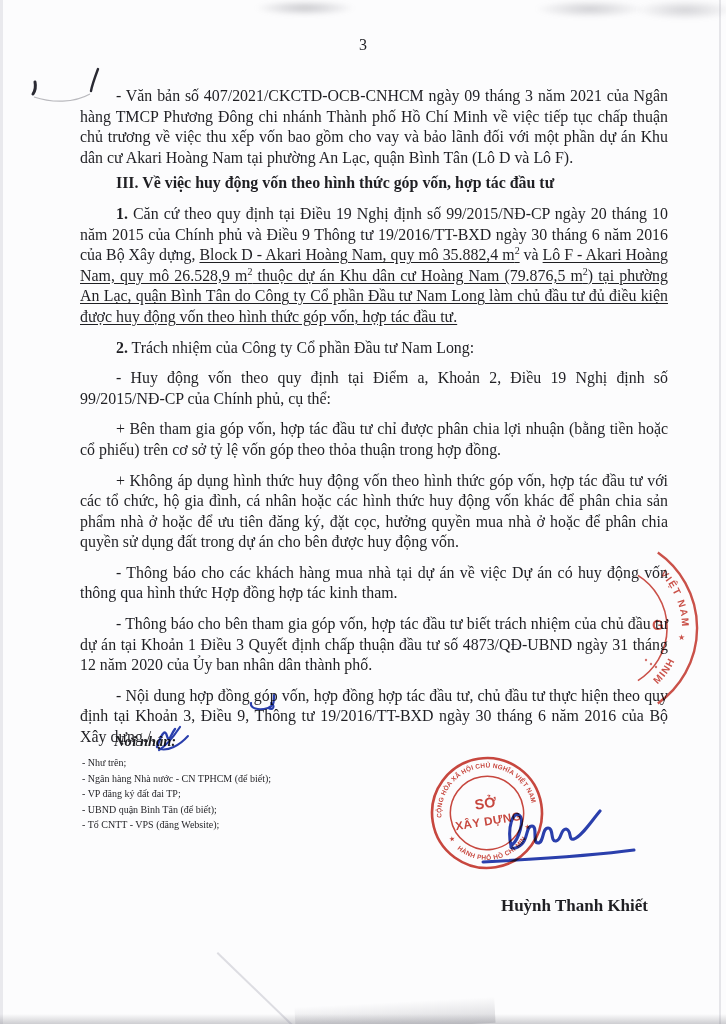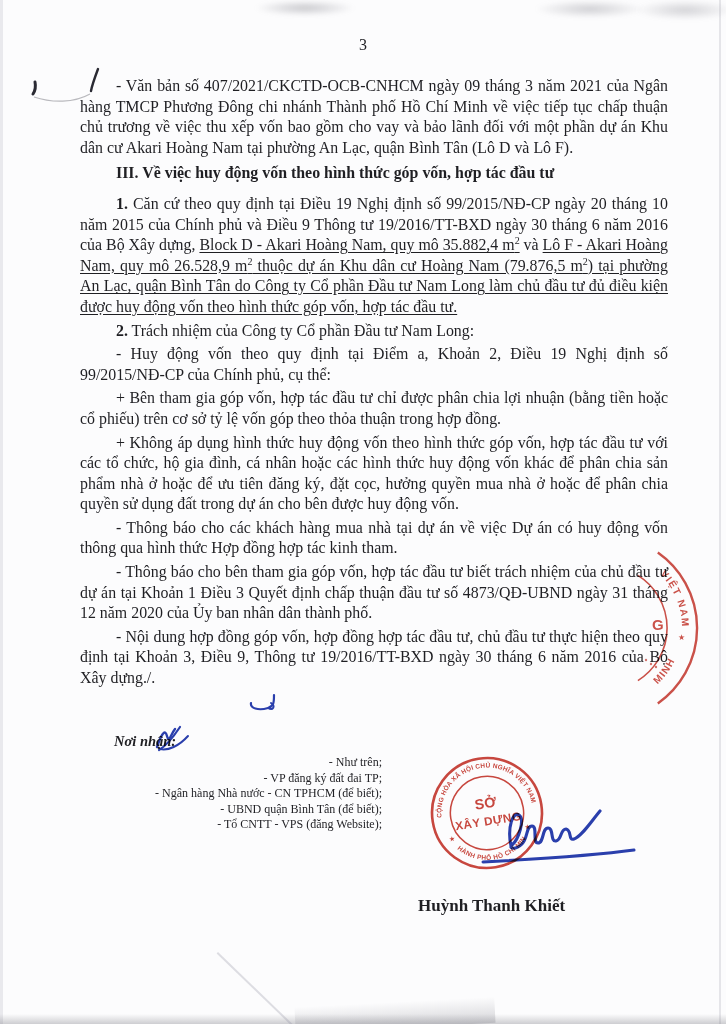--- a/index.html
+++ b/index.html
@@ -18,34 +18,34 @@
   .bottom-strip{position:absolute;left:0;bottom:0;width:100%;height:10px;
     background:linear-gradient(to bottom,rgba(120,120,128,0),rgba(120,120,128,.35));}
   .bottom-wedge{position:absolute;left:295px;top:1002px;width:200px;height:26px;
     background:linear-gradient(to bottom,rgba(140,140,148,0),rgba(140,140,148,.35));
     transform:rotate(-3deg);}
   .crease{position:absolute;left:218px;top:952px;width:180px;height:2px;
     background:rgba(140,140,158,.28);transform:rotate(44deg);transform-origin:left top;}
   
   .pagenum{position:absolute;left:0;top:36px;width:100%;text-align:center;font-size:16px;}
   .content{position:absolute;left:80px;top:76px;width:588px;z-index:1;}
-  .content p{margin:0 0 3px 0;font-size:15.9px;line-height:20.6px;text-align:justify;text-indent:36px;}
+  .content p{margin:10px 0 3px 0;font-size:15.9px;line-height:20.6px;text-align:justify;text-indent:36px;}
   .content p.h3{font-weight:bold;margin:5px 0 10px 0;text-align:left;}
   .bnum{font-weight:bold;}
   .u{text-decoration:underline;text-underline-offset:2px;}
   sup{font-size:10px;line-height:0;}
   
   .recipients{position:absolute;left:82px;top:733px;width:300px;z-index:1;}
   .rlabel{font-size:14.5px;font-weight:bold;font-style:italic;margin-bottom:5px;margin-left:32px;}
-  .ritem{font-size:12px;line-height:15.6px;text-align:right;}
+  .ritem{font-size:10px;line-height:15.6px;}
   .rnote{font-style:italic;}
   
   .signblock{position:absolute;left:418px;top:738px;width:230px;text-align:center;z-index:1;}
   .signblock .t{font-size:16.5px;font-weight:bold;line-height:21px;letter-spacing:.3px;}
-  .signer{position:absolute;left:418px;top:896px;width:230px;text-align:left;
+  .signer{position:absolute;left:418px;top:896px;width:230px;text-align:right;
           font-size:17px;font-weight:bold;z-index:1;}
   
   .stamp{position:absolute;left:429px;top:755px;width:116px;height:116px;
          transform:rotate(-9deg);z-index:3;mix-blend-mode:multiply;opacity:.93;}
   .edge-stamp{position:absolute;left:600px;top:548px;width:126px;height:165px;
          z-index:3;mix-blend-mode:multiply;opacity:.88;}
   .sig-ink{position:absolute;left:478px;top:799px;width:162px;height:72px;z-index:4;mix-blend-mode:multiply;}
   .recv-mark{position:absolute;left:150px;top:724px;width:46px;height:30px;z-index:4;mix-blend-mode:multiply;}
   .end-mark{position:absolute;left:246px;top:692px;width:32px;height:24px;z-index:4;mix-blend-mode:multiply;}
   .corner-mark{position:absolute;left:22px;top:64px;width:88px;height:48px;z-index:2;}
@@ -87,22 +87,22 @@
   </div>
 
   <svg class="end-mark" viewBox="0 0 32 24">
     <path d="M 28,3 C 28,10 28,14 22,16 C 12,19 4,16 5,11" stroke="#2a3fae" stroke-width="2.2" fill="none" stroke-linecap="round"></path>
     <path d="M 22,16 C 27,19 30,14 25,11" stroke="#2a3fae" stroke-width="2" fill="none" stroke-linecap="round"></path>
   </svg>
 
   <div class="recipients">
     <div class="rlabel">Nơi nhận:</div>
     <div class="ritem">- Như trên;</div>
+    <div class="ritem">- Ngân hàng Nhà nước - CN TPHCM (để biết);</div>
     <div class="ritem">- VP đăng ký đất đai TP;</div>
-    <div class="ritem">- Ngân hàng Nhà nước - CN TPHCM (để biết);</div>
     <div class="ritem">- UBND quận Bình Tân (để biết);</div>
     <div class="ritem">- Tổ CNTT - VPS (đăng Website);</div>
   </div>
 
   <svg class="recv-mark" viewBox="0 0 46 30">
     <path d="M 7,23 C 11,11 15,4 17,12 C 19,20 21,10 25,5" stroke="#2a3fae" stroke-width="2.4" fill="none" stroke-linecap="round"></path>
     <path d="M 30,3 C 24,12 16,22 9,26" stroke="#2a3fae" stroke-width="2.2" fill="none" stroke-linecap="round"></path>
     <path d="M 10,25 C 18,27 29,22 38,12" stroke="#2a3fae" stroke-width="2" fill="none" stroke-linecap="round"></path>
   </svg>
 

